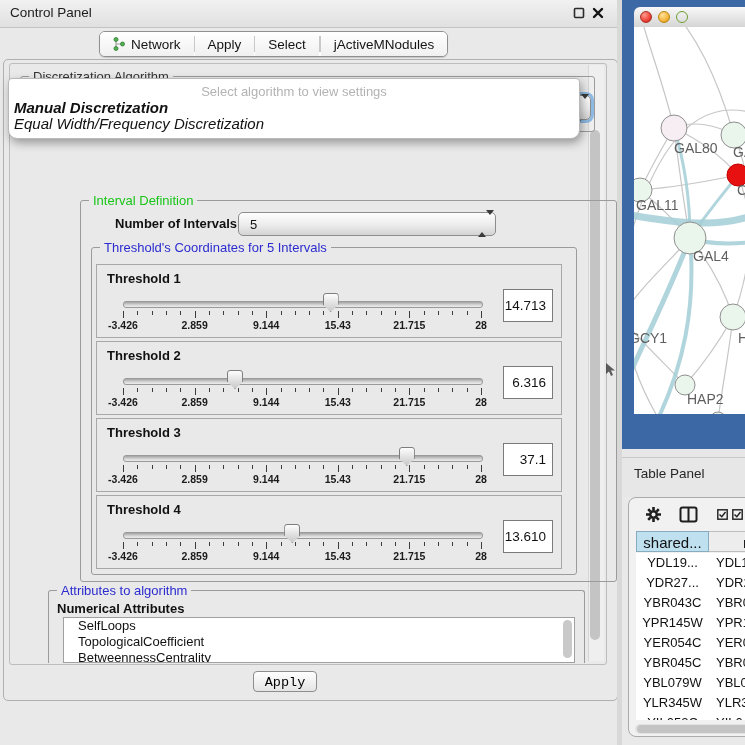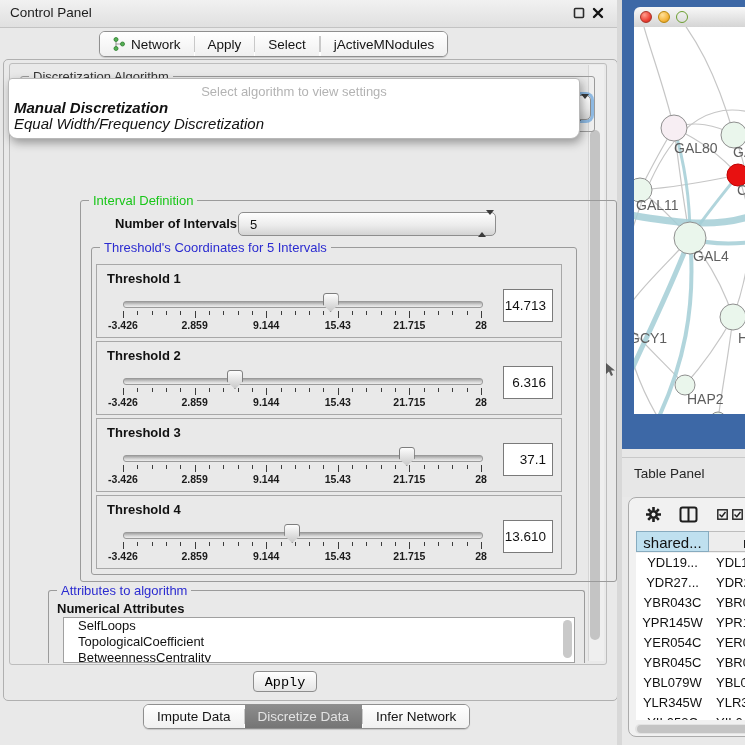--- a/index.html
+++ b/index.html
@@ -325,33 +325,20 @@
       <div id="attr-listbox">
         <div class="scroll-thumb" style="right:2px;top:2px;width:9px;height:38px;background:#c9c9c9;"></div>
       <div class="attr-item">SelfLoops</div>
           <div class="attr-item">TopologicalCoefficient</div>
           <div class="attr-item">BetweennessCentrality</div>
         </div>
     </div>
 
     <button id="apply-btn">Apply</button>
 
-    <div class="tabbar" id="bottom-tabbar" style="left:143px;top:704px;height:23px;">
-        <div class="tab-seg">
-          <span>Impute Data</span>
-        </div>
-        <div class="tab-sep"></div>
-        <div class="tab-seg selected">
-          <span>Discretize Data</span>
-        </div>
-        <div class="tab-sep"></div>
-        <div class="tab-seg">
-          <span>Infer Network</span>
-        </div>
-      </div>
 
     <svg class="abs" style="left:605px;top:363px;" width="11" height="15">
       <polygon points="1,0 1,11 4,8.5 6,13 8,12 6,7.5 10,7.5" fill="#3a3a3a" opacity="0.8"></polygon>
     </svg>
   </div>
 
   <div id="gutter"></div>
   <div id="blue-frame"></div>
 
   <div id="net-titlebar">

